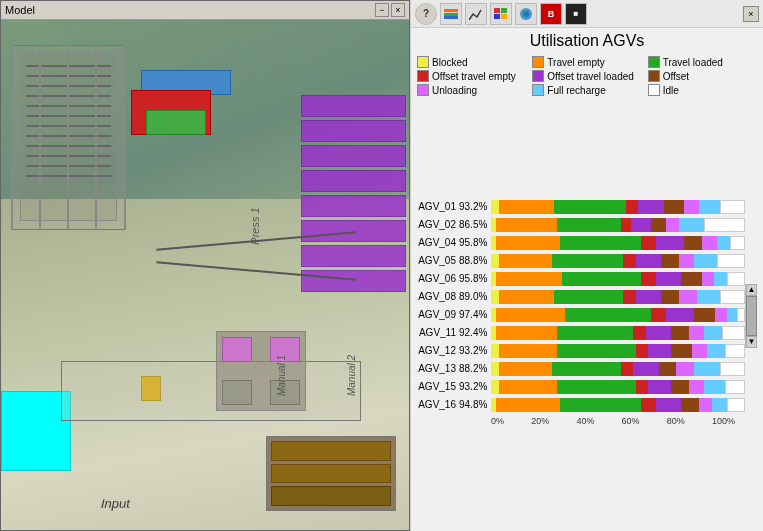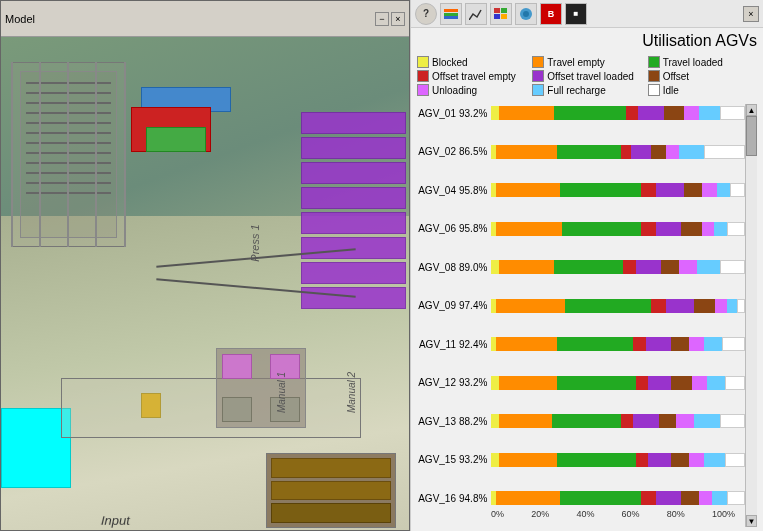--- a/index.html
+++ b/index.html
@@ -2,21 +2,21 @@
 <html><head>
   <meta charset="utf-8">
   <style>
     * { box-sizing: border-box; margin: 0; padding: 0; }
     body { width: 763px; height: 531px; overflow: hidden; background: #c0c0c0; font-family: Arial, sans-serif; font-size: 11px; }
 
     .main-container { display: flex; width: 763px; height: 531px; }
 
     
     .model-panel { width: 410px; height: 531px; background: #888; position: relative; overflow: hidden; border: 1px solid #666; }
-    .model-titlebar { background: #d4d0c8; height: 36px; display: flex; align-items: center; justify-content: space-between; padding: 0 4px; border-bottom: 1px solid #999; }
+    .model-titlebar { background: #d4d0c8; height: 19px; display: flex; align-items: center; justify-content: space-between; padding: 0 4px; border-bottom: 1px solid #999; }
     .titlebar-btns { display: flex; gap: 2px; }
     .titlebar-btn { width: 14px; height: 14px; background: #d4d0c8; border: 1px solid #888; font-size: 9px; display: flex; align-items: center; justify-content: center; cursor: pointer; }
 
     .model-viewport { width: 410px; height: 511px; background: linear-gradient(160deg, #7a9a7a 0%, #6b8c7a 30%, #9aaa8a 60%, #c8c8b0 100%); position: relative; overflow: hidden; }
 
     
     .floor { position: absolute; bottom: 0; left: 0; width: 100%; height: 65%; background: linear-gradient(170deg, #a8b090 0%, #c0c8a8 40%, #d8d8c0 70%, #c8c8b0 100%); }
 
     
     .cyan-block { position: absolute; bottom: 60px; left: 0; width: 70px; height: 80px; background: #00ffff; border: 1px solid #00cccc; }
@@ -41,42 +41,42 @@
     
     .chart-panel { width: 353px; height: 531px; background: #f0f0f0; border-left: 1px solid #ccc; display: flex; flex-direction: column; }
 
     .chart-toolbar { height: 28px; background: #e8e8e8; border-bottom: 1px solid #ccc; display: flex; align-items: center; padding: 0 4px; gap: 3px; }
     .toolbar-icon { width: 22px; height: 22px; background: #ddd; border: 1px solid #bbb; display: flex; align-items: center; justify-content: center; font-size: 10px; cursor: pointer; }
     .toolbar-spacer { flex: 1; }
     .toolbar-close { width: 16px; height: 16px; background: #d4d0c8; border: 1px solid #888; display: flex; align-items: center; justify-content: center; font-size: 9px; cursor: pointer; }
 
     .chart-content { flex: 1; overflow: hidden; padding: 4px 6px; display: flex; flex-direction: column; }
 
-    .chart-title { text-align: right; font-size: 16px; font-weight: normal; margin-bottom: 6px; color: #000; }
+    .chart-title { text-align: center; font-size: 16px; font-weight: normal; margin-bottom: 6px; color: #000; }
 
     .legend { display: grid; grid-template-columns: repeat(3, 1fr); gap: 2px 6px; margin-bottom: 8px; font-size: 10px; }
     .legend-item { display: flex; align-items: center; gap: 3px; }
     .legend-color { width: 12px; height: 12px; flex-shrink: 0; }
     .chart-rows { flex: 1; display: flex; flex-direction: column; justify-content: space-between; }
 
     .chart-row { display: flex; align-items: center; height: 18px; }
     .row-label { width: 42px; font-size: 10px; text-align: right; padding-right: 3px; flex-shrink: 0; color: #000; }
     .row-pct { width: 32px; font-size: 10px; color: #000; flex-shrink: 0; padding-right: 2px; }
     .bar-container { flex: 1; height: 14px; display: flex; position: relative; }
     .bar-segment { height: 100%; }
 
     .x-axis { height: 20px; display: flex; padding-left: 74px; padding-right: 10px; }
     .x-labels { flex: 1; display: flex; justify-content: space-between; font-size: 9px; color: #333; align-items: flex-start; padding-top: 2px; }
 
     .scrollbar { width: 12px; background: #e0e0e0; border-left: 1px solid #bbb; display: flex; flex-direction: column; }
     .sb-btn { height: 12px; background: #d0d0d0; border: 1px solid #aaa; display: flex; align-items: center; justify-content: center; font-size: 8px; cursor: pointer; }
     .sb-track { flex: 1; background: #e8e8e8; }
     .sb-thumb { width: 100%; height: 40px; background: #b0b0b0; border: 1px solid #888; }
 
-    .chart-with-scroll { display: flex; flex: 1; }
+    .chart-with-scroll { display: flex; flex: 1; align-items: center; }
     .chart-main { flex: 1; display: flex; flex-direction: column; }
   </style>
 </head>
 <body>
 
 <div class="main-container">
 
   <div class="model-panel">
     <div class="model-titlebar">
       <span>Model</span>
@@ -285,20 +285,35 @@
                   <div class="bar-segment" style="width: 32%; background: rgb(34, 170, 34); border: none;"></div>
                   <div class="bar-segment" style="width: 6%; background: rgb(204, 34, 34); border: none;"></div>
                   <div class="bar-segment" style="width: 11%; background: rgb(153, 51, 204); border: none;"></div>
                   <div class="bar-segment" style="width: 7%; background: rgb(139, 69, 19); border: none;"></div>
                   <div class="bar-segment" style="width: 6%; background: rgb(221, 102, 255); border: none;"></div>
                   <div class="bar-segment" style="width: 5%; background: rgb(102, 204, 255); border: none;"></div>
                   <div class="bar-segment" style="width: 6%; background: rgb(255, 255, 255); border: 1px solid rgb(204, 204, 204);"></div>
                 </div>
               </div>
               <div class="chart-row">
+                <div class="row-label">AGV_05</div>
+                <div class="row-pct">88.8%</div>
+                <div class="bar-container">
+                  <div class="bar-segment" style="width: 3%; background: rgb(238, 238, 68); border: none;"></div>
+                  <div class="bar-segment" style="width: 21%; background: rgb(255, 140, 0); border: none;"></div>
+                  <div class="bar-segment" style="width: 28%; background: rgb(34, 170, 34); border: none;"></div>
+                  <div class="bar-segment" style="width: 5%; background: rgb(204, 34, 34); border: none;"></div>
+                  <div class="bar-segment" style="width: 10%; background: rgb(153, 51, 204); border: none;"></div>
+                  <div class="bar-segment" style="width: 7%; background: rgb(139, 69, 19); border: none;"></div>
+                  <div class="bar-segment" style="width: 6%; background: rgb(221, 102, 255); border: none;"></div>
+                  <div class="bar-segment" style="width: 9%; background: rgb(102, 204, 255); border: none;"></div>
+                  <div class="bar-segment" style="width: 11%; background: rgb(255, 255, 255); border: 1px solid rgb(204, 204, 204);"></div>
+                </div>
+              </div>
+              <div class="chart-row">
                 <div class="row-label">AGV_06</div>
                 <div class="row-pct">95.8%</div>
                 <div class="bar-container">
                   <div class="bar-segment" style="width: 2%; background: rgb(238, 238, 68); border: none;"></div>
                   <div class="bar-segment" style="width: 26%; background: rgb(255, 140, 0); border: none;"></div>
                   <div class="bar-segment" style="width: 31%; background: rgb(34, 170, 34); border: none;"></div>
                   <div class="bar-segment" style="width: 6%; background: rgb(204, 34, 34); border: none;"></div>
                   <div class="bar-segment" style="width: 10%; background: rgb(153, 51, 204); border: none;"></div>
                   <div class="bar-segment" style="width: 8%; background: rgb(139, 69, 19); border: none;"></div>
                   <div class="bar-segment" style="width: 5%; background: rgb(221, 102, 255); border: none;"></div>

